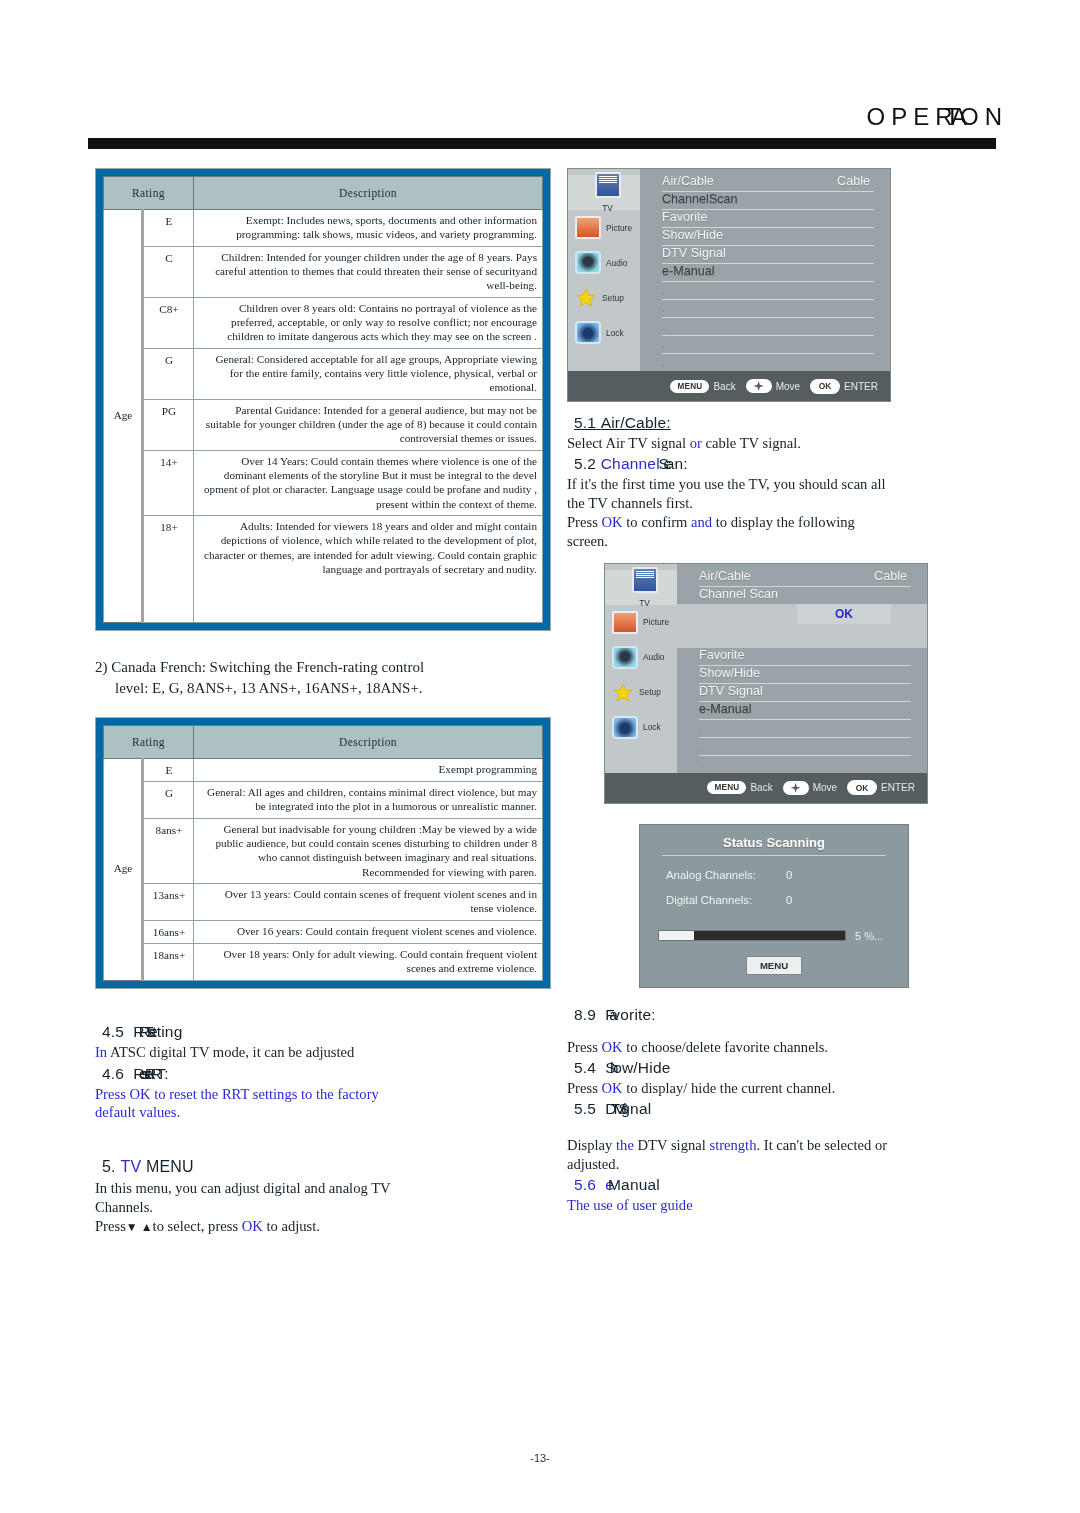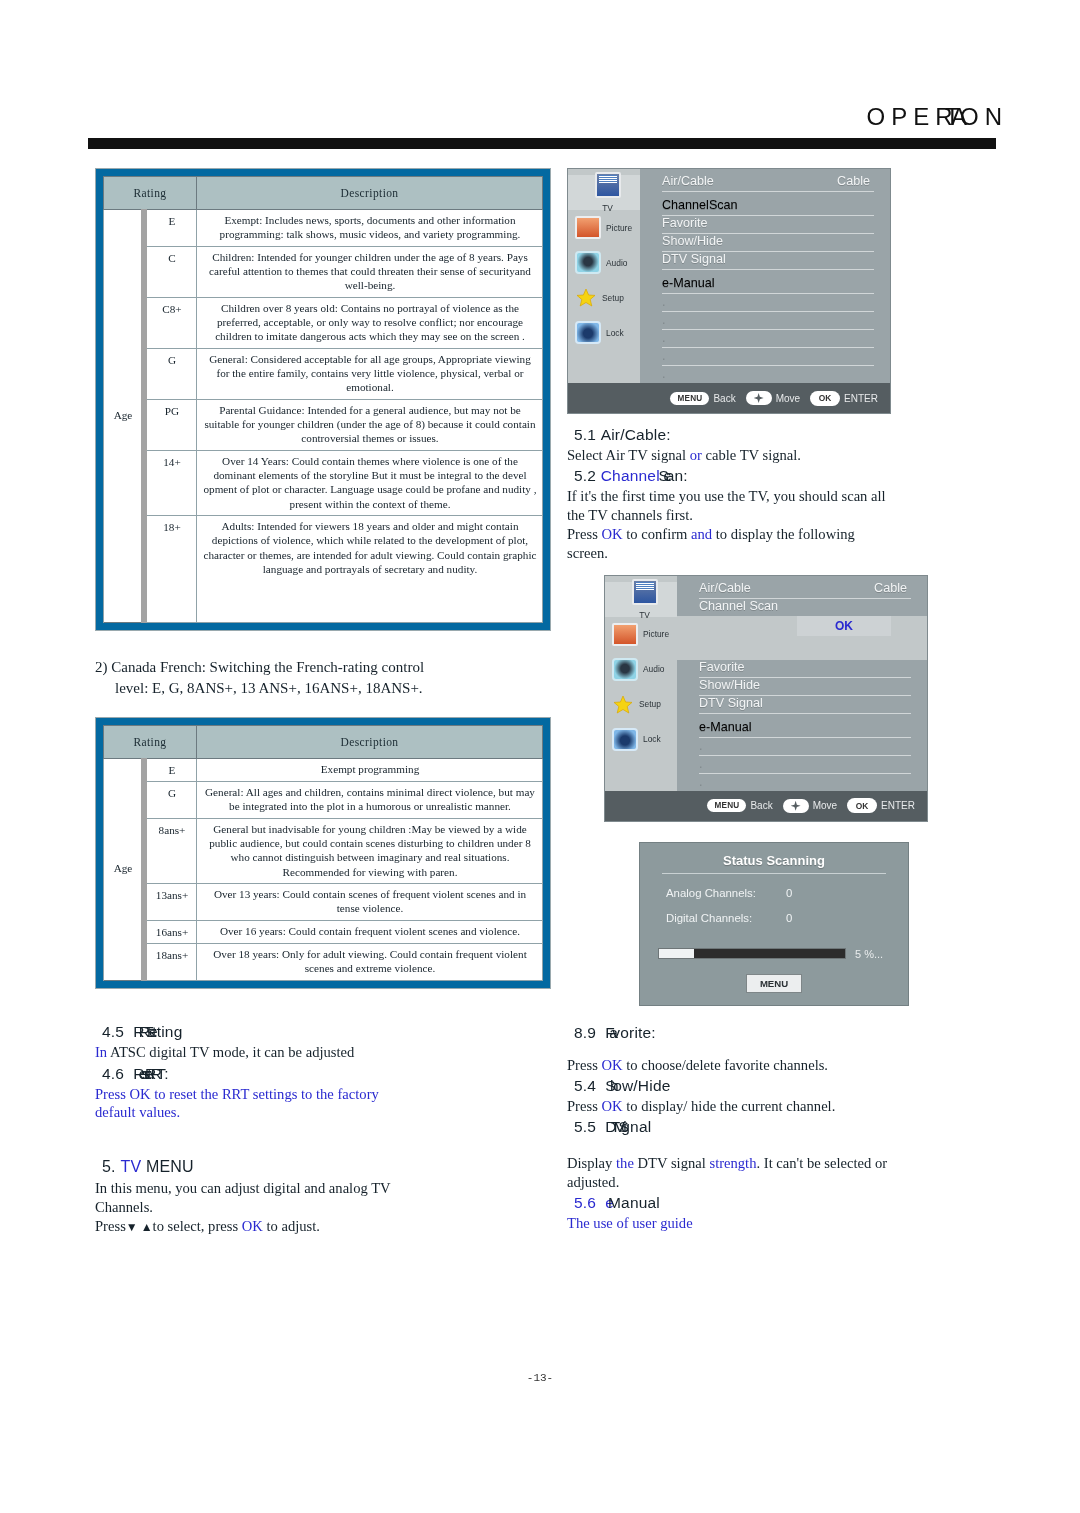--- a/index.html
+++ b/index.html
@@ -34,23 +34,23 @@
     background:#adc0c2;border:1px solid #6c7a80;
     font-weight:normal;font-size:11.5px;color:#1b2b33;
     padding:10px 4px;text-align:center;letter-spacing:.4px;
   }
   .rt td{
     border:1px solid #90a2a8;
     font-size:11.2px;line-height:1.28;color:#16222b;
     padding:3px 5px 4px 6px;vertical-align:top;
   }
   .rt td.c-age{width:26px;text-align:center;vertical-align:middle;
-    border-right:6px solid #a3a3a3;border-top:none;border-bottom:none;}
+    border-right:3px solid #a3a3a3;border-top:none;border-bottom:none;}
   .rt td.c-rating{width:38px;text-align:center;vertical-align:top;padding-top:4px;}
-  .rt td.c-desc{text-align:center;}
+  .rt td.c-desc{text-align:right;}
   .tbl-outer{border:1px solid #9aa9ae;padding:7px;display:inline-block;background:#0369a1;}
 
   
   .p{font-size:14.6px;line-height:1.3;color:#16222b;margin:0;}
   .p.ser{font-family:"Liberation Serif",serif;}
   .blue{color:#2a2ad0;}
   .heading{
     font-family:"Liberation Sans",sans-serif;
     font-size:15.5px;color:#16222b;letter-spacing:.2px;
   }
@@ -92,21 +92,21 @@
 
   .osd-main{flex:1;padding:5px 0 0 0;position:relative;}
   .row{
     position:relative;height:17px;margin:0 16px 0 22px;
     border-bottom:1px solid rgba(255,255,255,.55);
     font-size:12.6px;line-height:15px;color:#f2f4f5;
     text-shadow:0 1px 0 rgba(0,0,0,.18);
   }
   .row.empty{color:transparent;}
   .row .rv{position:absolute;right:4px;top:0;}
-  .row.sel{color:#000000;margin-top:6px;}
+  .row.sel{color:#404040;}
   .osd-foot{
     height:30px;background:#555d61;display:flex;align-items:center;
     justify-content:flex-end;gap:10px;padding-right:12px;
   }
   .pill{
     background:#fff;color:#333;border-radius:9px;font-size:8.2px;
     padding:2px 7px;font-weight:bold;letter-spacing:.2px;
   }
   .footlbl{color:#e8eaeb;font-size:10px;margin-left:-6px;}
   .dpad{
@@ -143,22 +143,22 @@
   .bar-wrap{display:flex;align-items:center;margin:24px 0 0 18px;}
   .bar{width:186px;height:9px;background:#2c2c2c;border:1px solid #6e7678;position:relative;}
   .bar>i{display:block;height:100%;background:#f0f3f4;}
   .bar-pct{color:#e9eced;font-size:11px;margin-left:9px;}
   .scan-menu{
     margin:14px auto 0 auto;width:54px;height:17px;background:#eceeef;border:1px solid #7e8688;
     display:flex;align-items:center;justify-content:center;font-size:9.6px;color:#2b3135;font-weight:bold;
   }
 
   .pagenum{
-    position:absolute;left:0;top:1372px;width:1080px;text-align:center;
-    font-family:Liberation Mono, monospace;font-size:11px;color:#333;
+    position:absolute;left:0;top:1452px;width:1080px;text-align:center;
+    font-family:Liberation Sans, sans-serif;font-size:11px;color:#333;
   }
   .star{position:relative;width:22px;height:19px;}
   .star svg{position:absolute;left:0;top:0;}
 </style>
 </head>
 <body>
 
 <div class="page">
 
   <div class="hdr-title"><span>OPE</span><span class="squish">RTA</span><span>ON</span></div>
@@ -316,21 +316,21 @@
         <span class="pill">MENU</span>
         <span class="footlbl">Back</span>
         <span class="dpad"></span>
         <span class="footlbl">Move</span>
         <span class="okbtn">OK</span>
         <span class="footlbl">ENTER</span>
       </div>
     </div>
 
     <div style="margin-top:12px;">
-      <div class="heading" style="padding-left:7px;"><span>5.1</span>&nbsp;<span>Air/Cable:</span></div>
+      <div class="heading" style="padding-left:7px;text-decoration:underline;"><span>5.1</span>&nbsp;<span>Air/Cable:</span></div>
       <div class="p ser" style="margin-top:2px;"><span>Select Air TV signal </span><span class="blue">or</span><span> cable TV signal.</span></div>
     </div>
 
     <div style="margin-top:2px;">
       <div class="heading" style="padding-left:7px;"><span>5.2</span>&nbsp;<span class="blue">Channel</span><span class="sq">  Sc</span><span>an:</span></div>
       <div class="p ser" style="margin-top:2px;"><span>If it's the first time you use the TV, you should scan all</span><br><span>the TV channels first.</span><br><span>Press </span><span class="blue">OK</span><span> to confirm </span><span class="blue">and</span><span> to display the following</span><br><span>screen.</span></div>
     </div>
 
     <div class="osd" style="width:322px;margin:12px 0 0 37px;">
       <div class="osd-body">

